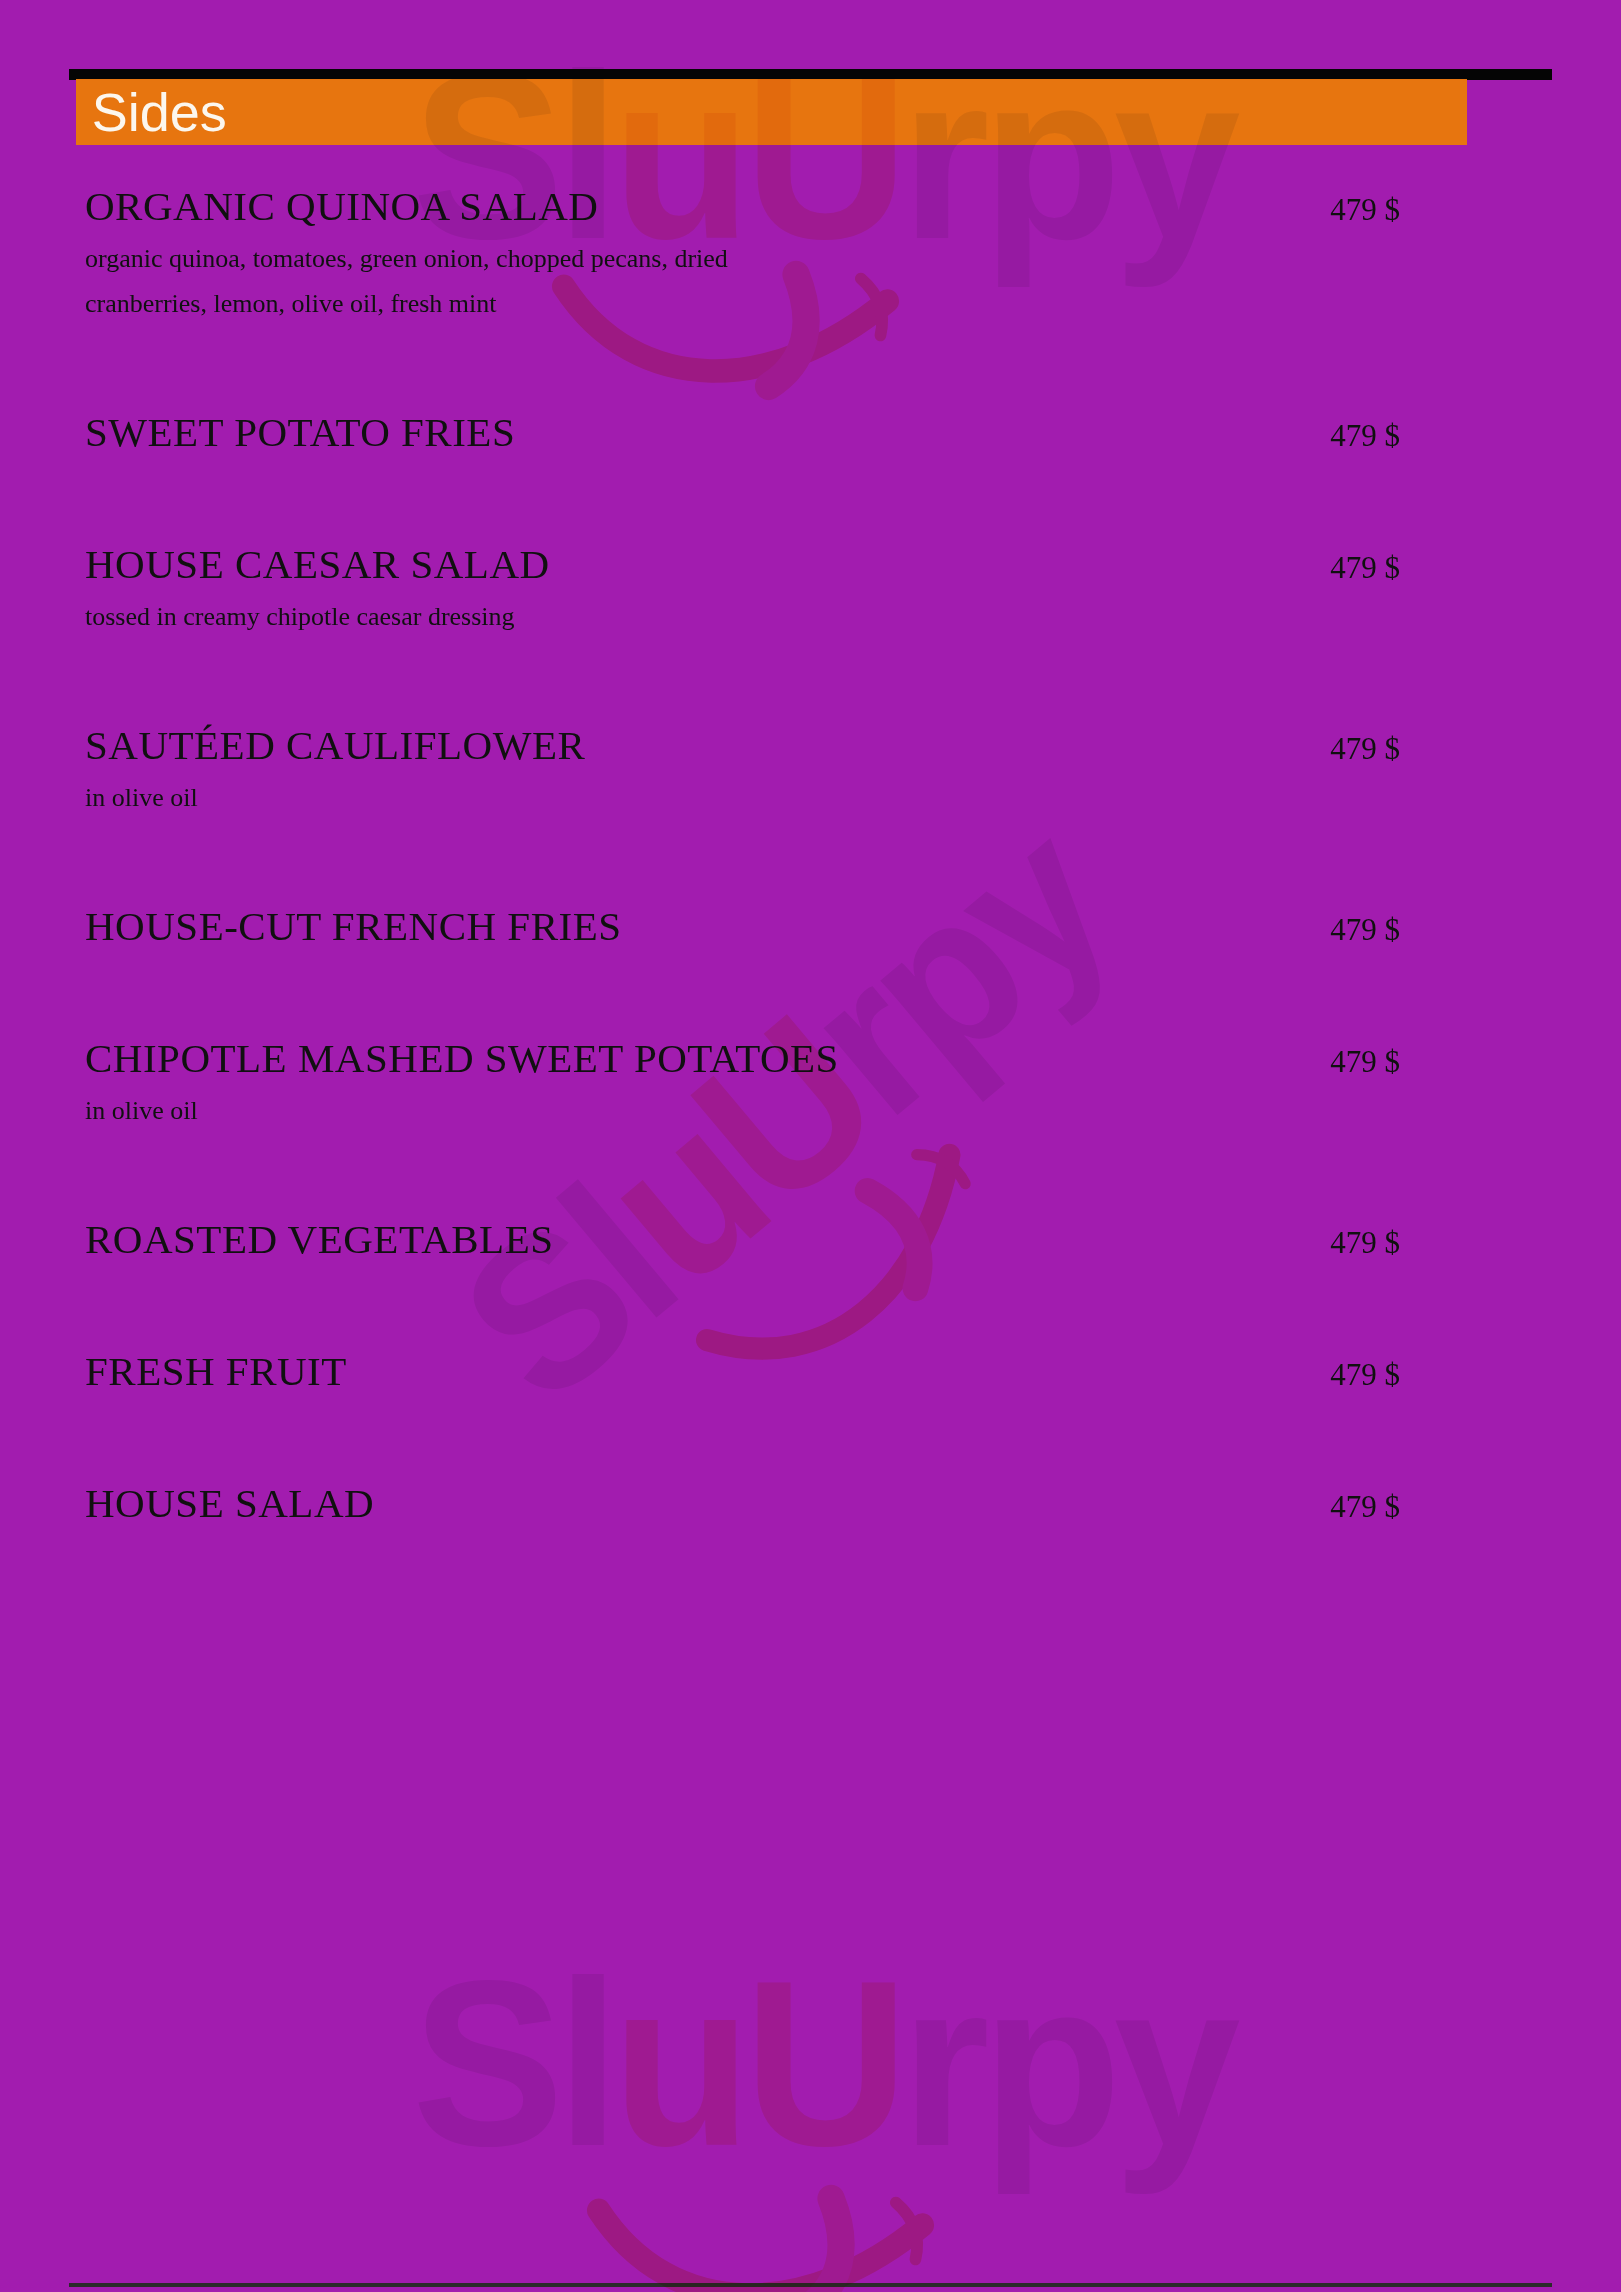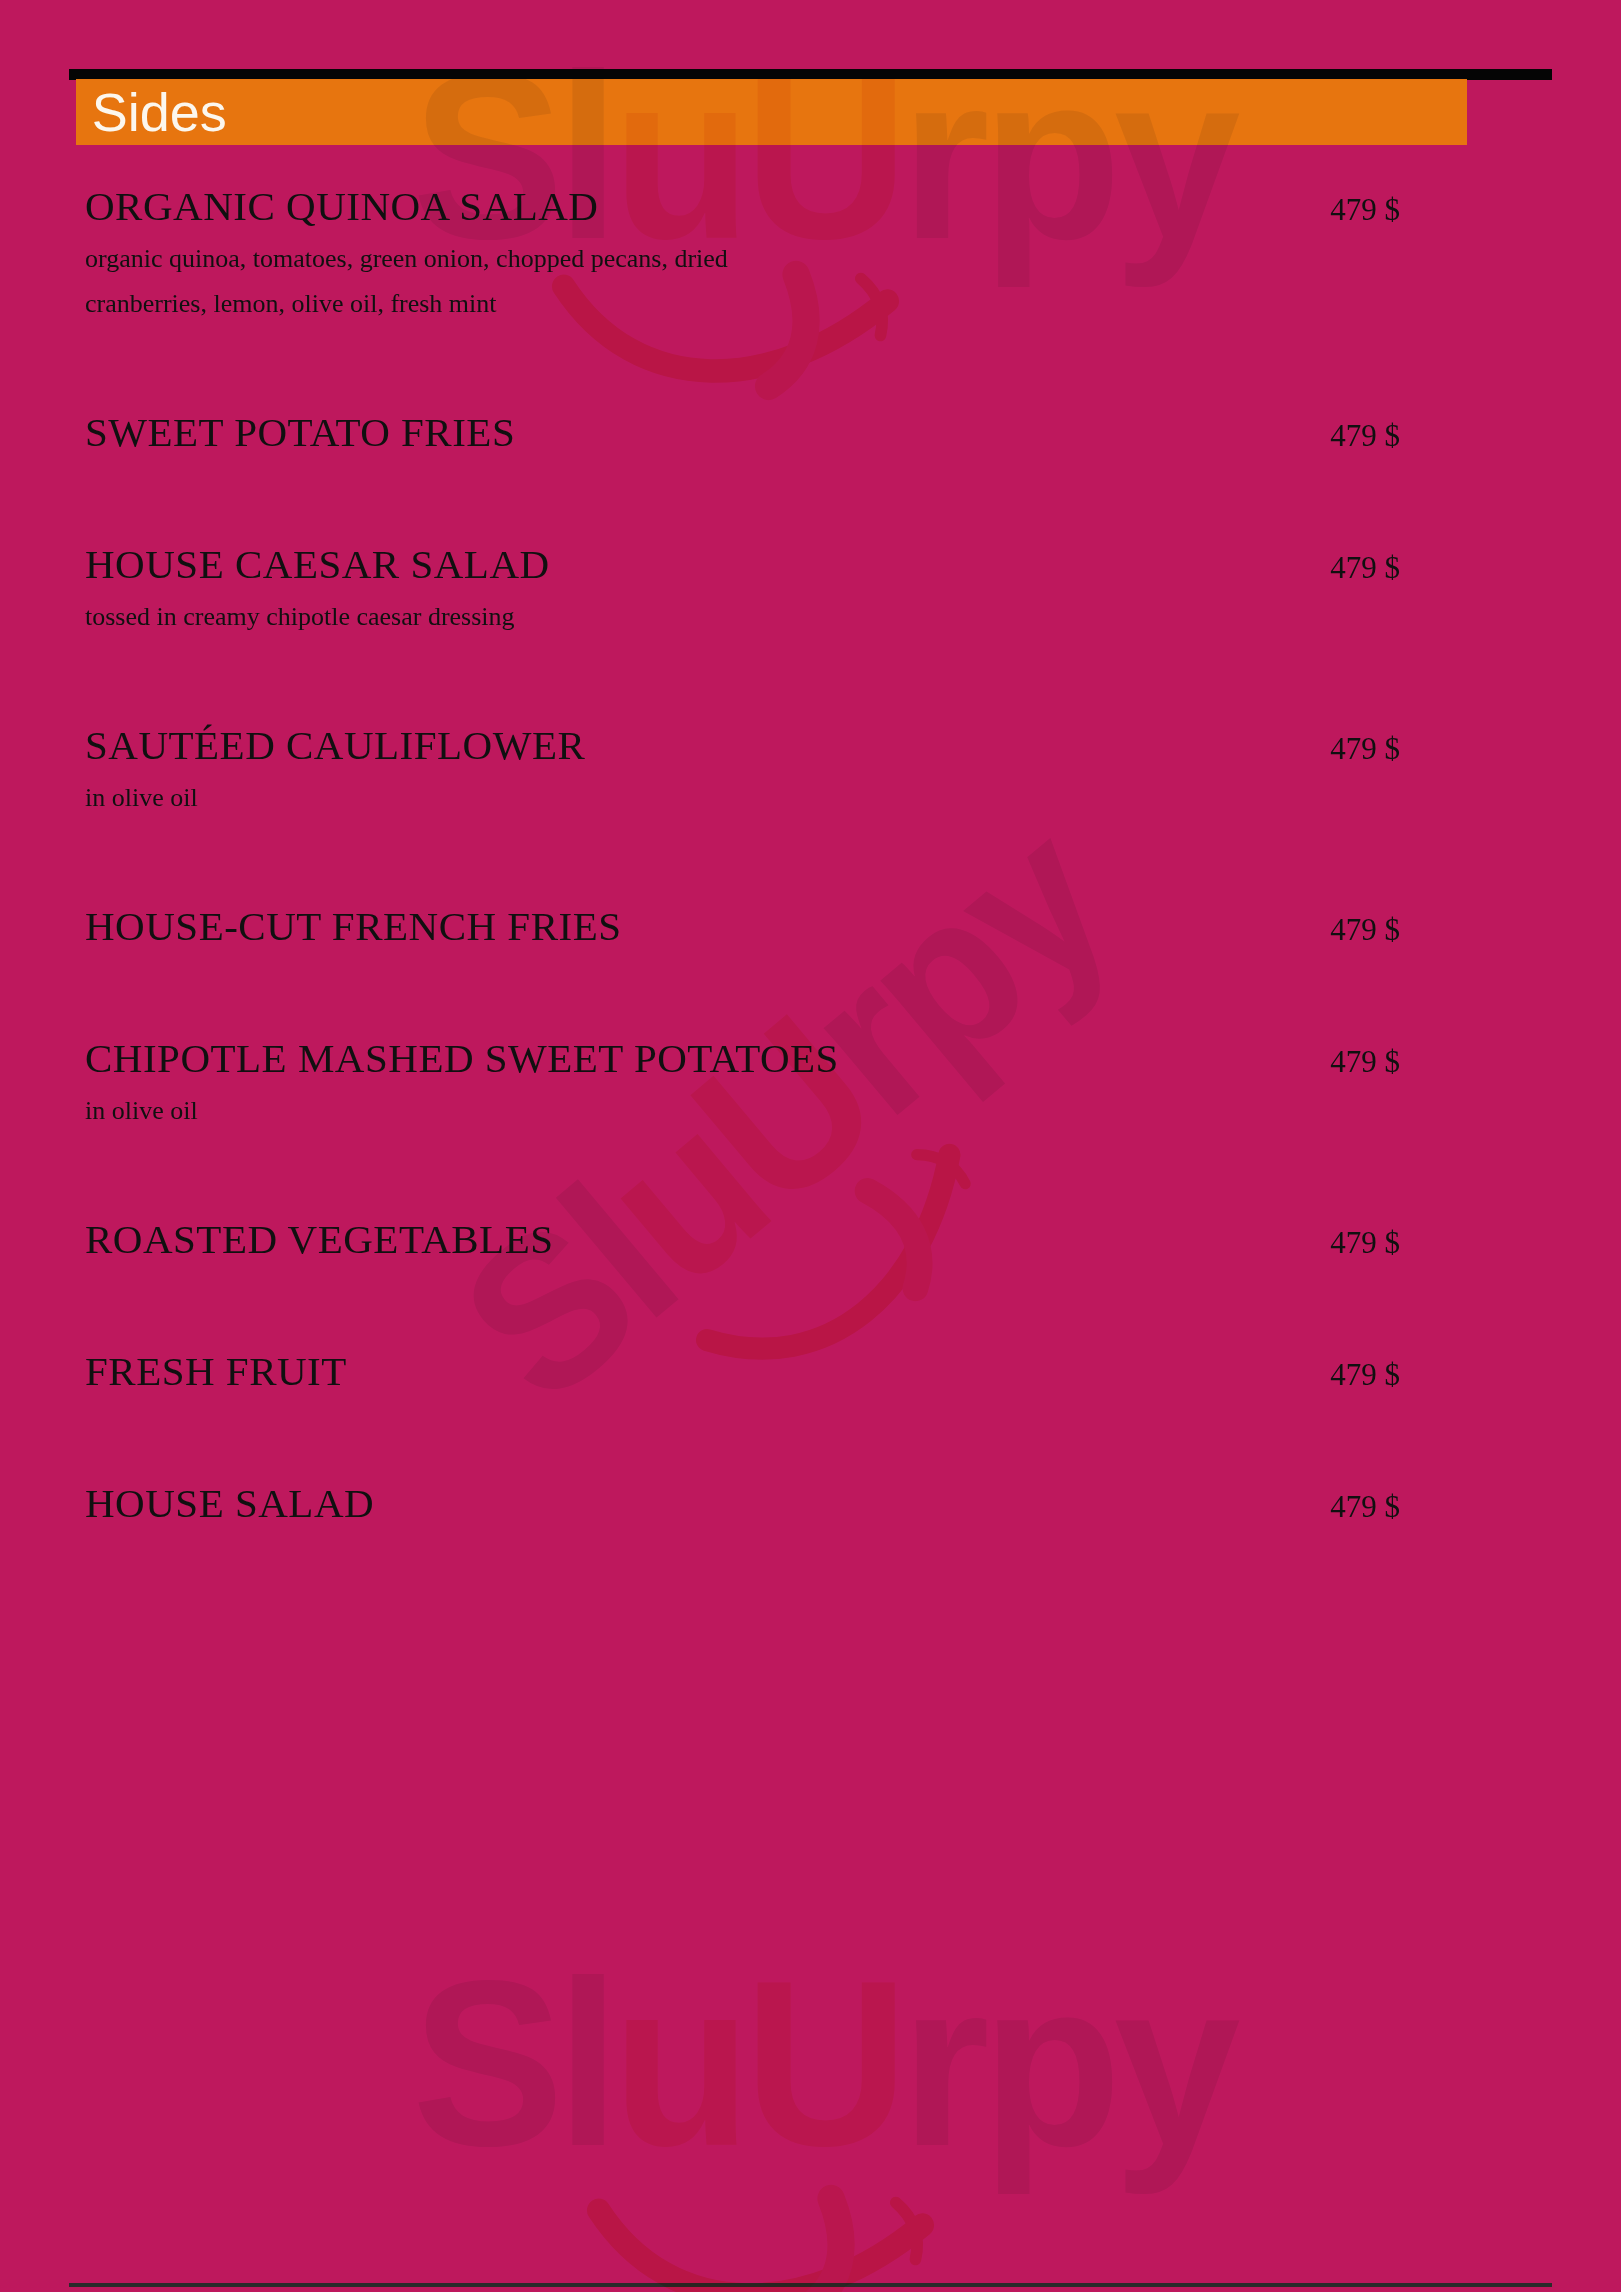--- a/index.html
+++ b/index.html
@@ -9,21 +9,21 @@
     --body-text:#101010;
     --watermark-gray:#ECECEC;
     --watermark-peach:#FAE7D4;
     --watermark-smile:#F8DCBF;
     --bottom-rule:#2B2B2B;
   }
   html,body{margin:0;padding:0;background:#ffffff;}
   .page{
     position:relative;
     width:1621px;height:2293px;
-    background:#be185d;
+    background:#a21caf;
     overflow:hidden;
     font-family:"Liberation Serif","DejaVu Serif",serif;
     color:var(--body-text);
     text-decoration:underline;
   }
   
   .top-rule{
     position:absolute;left:69px;top:69px;
     width:1483px;height:10.8px;
     background:var(--bar-black);

